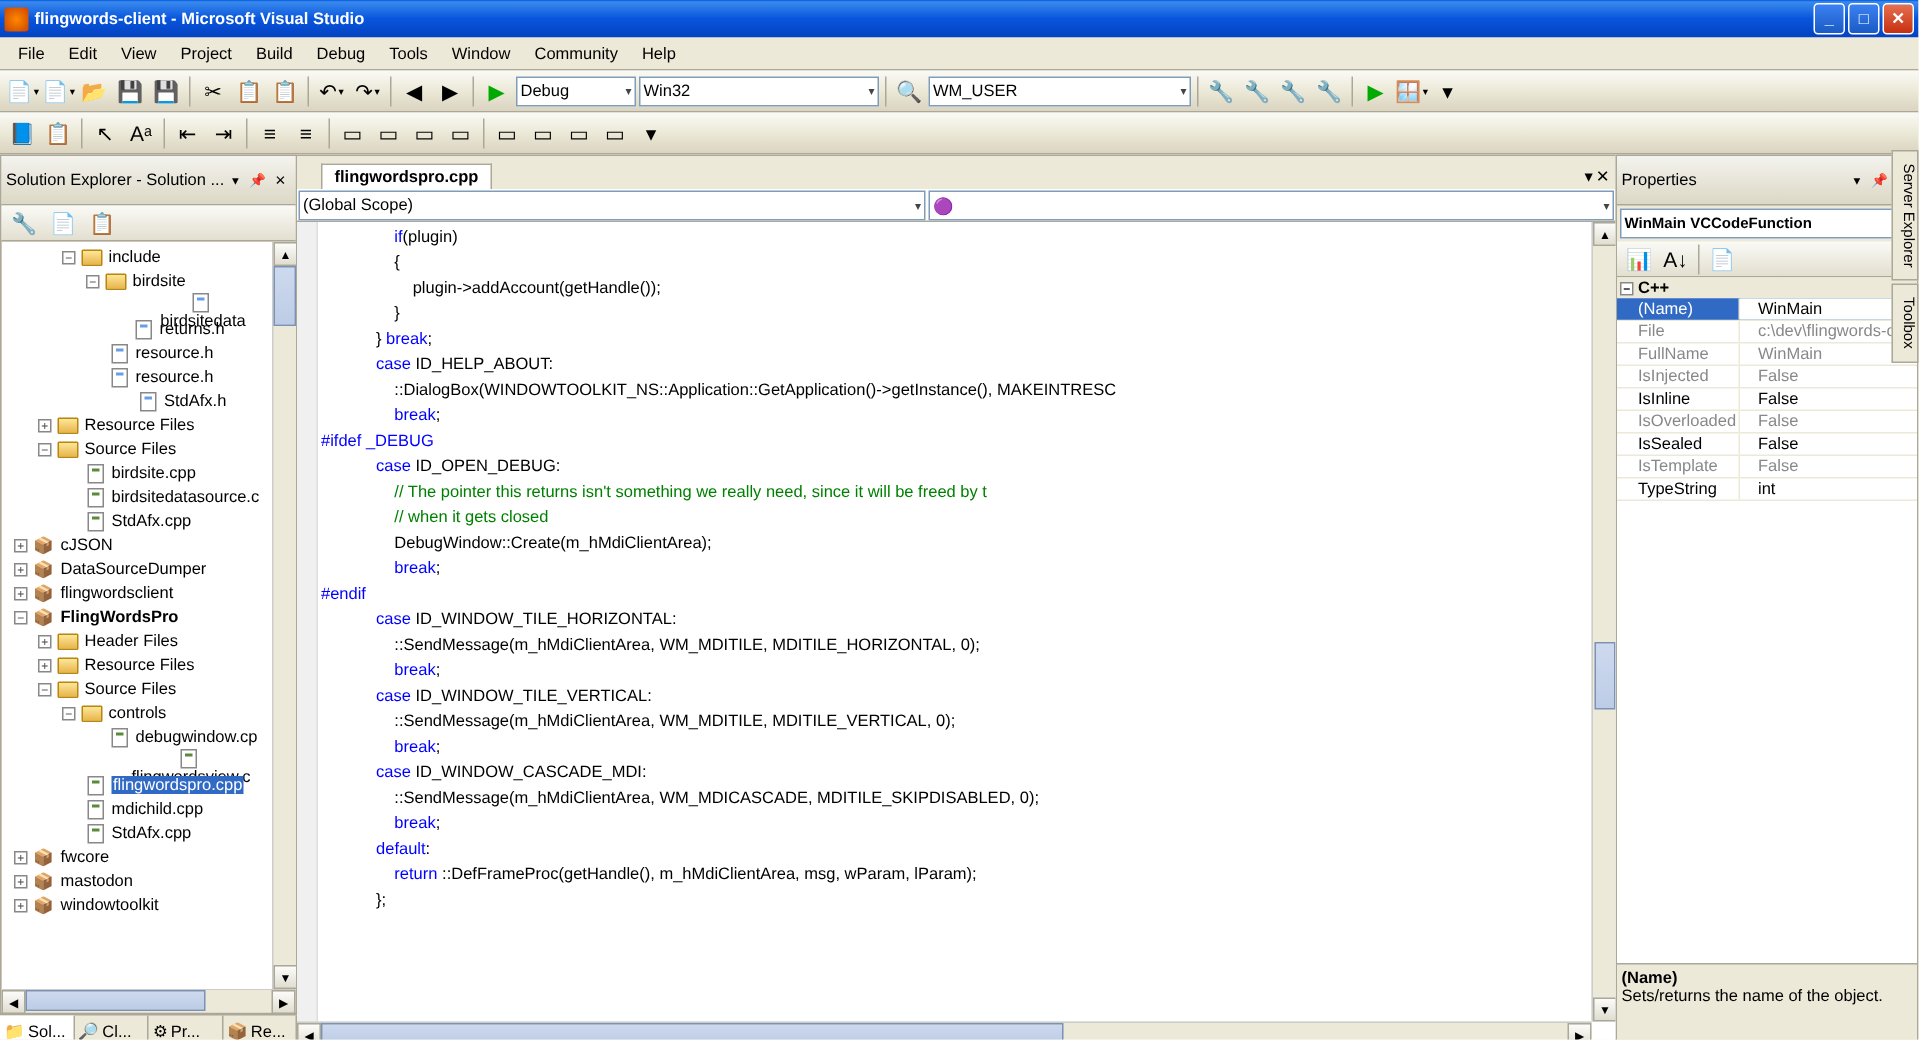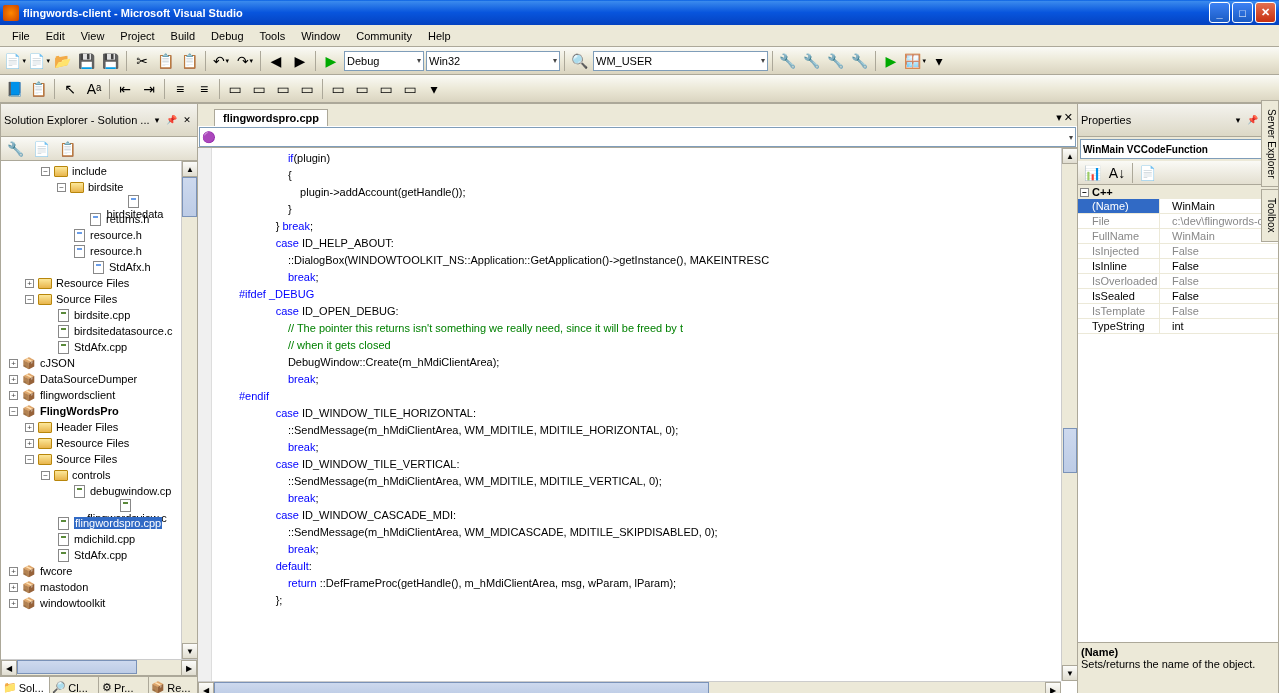--- a/index.html
+++ b/index.html
@@ -51,21 +51,21 @@
 .side-tab { flex: 1; display: flex; align-items: center; padding: 0 3px; gap: 2px; border-right: 1px solid #aca899; cursor: pointer; white-space: nowrap; overflow: hidden; font-size: 10px; }
 .side-tab.active { background: white; }
 
 .center { flex: 1; display: flex; flex-direction: column; background: white; border: 1px solid #aca899; border-left: none; border-right: none; }
 .doctab-bar { height: 22px; background: #ece9d8; display: flex; align-items: flex-end; padding: 0 4px; }
 .doctab { background: white; border: 1px solid #aca899; border-bottom: none; padding: 2px 8px; cursor: pointer; font-weight: bold; }
 .doctab-ctrl { margin-left: auto; display: flex; gap: 2px; padding-bottom: 2px; }
 .combo-row { height: 22px; display: flex; border-bottom: 1px solid #aca899; }
 .combo-row .tcombo { flex: 1; border: 1px solid #7f9db9; margin: 1px; }
 .editor-wrap { flex: 1; position: relative; background: white; overflow: hidden; }
-.editor { font-family: 'Courier New', monospace; font-size: 13px; line-height: 17px; white-space: pre; padding: 2px 0 2px 16px; position: absolute; inset: 0 16px 16px 0; overflow: hidden; margin-left: 25px; }
+.editor { font-family: 'Courier New', monospace; font-size: 13px; line-height: 17px; white-space: pre; padding: 2px 0 2px 16px; position: absolute; inset: 0 16px 16px 0; overflow: hidden; }
 .outline-col { position: absolute; left: 0; top: 0; bottom: 16px; width: 14px; background: #f0f0f0; border-right: 1px solid #ddd; }
 .kw { color: #0000ff; }
 .com { color: #008000; }
 .pp { color: #0000ff; }
 
 .right { width: 202px; display: flex; flex-direction: column; }
 .prop-combo { margin: 2px; }
 .prop-toolbar { height: 24px; display: flex; align-items: center; padding: 0 4px; gap: 2px; border-bottom: 1px solid #aca899; background: linear-gradient(to bottom, #fafaf6, #e3dfd0); }
 .prop-grid { flex: 1; background: white; overflow: auto; }
 .prop-cat { background: #ece9d8; padding: 1px 2px; display: flex; align-items: center; gap: 3px; font-weight: bold; }
@@ -122,21 +122,21 @@
   <div class="tbtn drop">↶</div>
   <div class="tbtn drop">↷</div>
   <div class="tsep"></div>
   <div class="tbtn">◀</div>
   <div class="tbtn">▶</div>
   <div class="tsep"></div>
   <div class="tbtn" style="color:#0a0">▶</div>
   <div class="tcombo" style="width:80px">
       <span>Debug</span>
     </div>
-  <div class="tcombo" style="width:134px">
+  <div class="tcombo" style="width:160px">
       <span>Win32</span>
     </div>
   <div class="tsep"></div>
   <div class="tbtn">🔍</div>
   <div class="tcombo" style="width:175px">
       <span>WM_USER</span>
     </div>
   <div class="tsep"></div>
   <div class="tbtn">🔧</div>
   <div class="tbtn">🔧</div>
@@ -407,20 +407,23 @@
   <div class="center">
     <div class="doctab-bar">
       <div style="width:12px"></div>
       <div class="doctab">flingwordspro.cpp</div>
       <div class="doctab-ctrl">
         <span class="pbtn">▾</span>
         <span class="pbtn">✕</span>
       </div>
     </div>
     <div class="combo-row">
+      <div class="tcombo" style="flex:0 0 418px">
+          <span>(Global Scope)</span>
+        </div>
       <div class="tcombo">
           <span>🟣</span>
         </div>
     </div>
     <div class="editor-wrap">
       <div class="outline-col"></div>
       <div class="editor" id="editor"><div>                <span class="kw">if</span>(plugin)</div><div>                {</div><div>                    plugin-&gt;addAccount(getHandle());</div><div>                }</div><div>            } <span class="kw">break</span>;</div><div>            <span class="kw">case</span> ID_HELP_ABOUT:</div><div>                ::DialogBox(WINDOWTOOLKIT_NS::Application::GetApplication()-&gt;getInstance(), MAKEINTRESC</div><div>                <span class="kw">break</span>;</div><div><span class="pp">#ifdef _DEBUG</span></div><div>            <span class="kw">case</span> ID_OPEN_DEBUG:</div><div>                <span class="com">// The pointer this returns isn't something we really need, since it will be freed by t</span></div><div>                <span class="com">// when it gets closed</span></div><div>                DebugWindow::Create(m_hMdiClientArea);</div><div>                <span class="kw">break</span>;</div><div><span class="pp">#endif</span></div><div>            <span class="kw">case</span> ID_WINDOW_TILE_HORIZONTAL:</div><div>                ::SendMessage(m_hMdiClientArea, WM_MDITILE, MDITILE_HORIZONTAL, 0);</div><div>                <span class="kw">break</span>;</div><div>            <span class="kw">case</span> ID_WINDOW_TILE_VERTICAL:</div><div>                ::SendMessage(m_hMdiClientArea, WM_MDITILE, MDITILE_VERTICAL, 0);</div><div>                <span class="kw">break</span>;</div><div>            <span class="kw">case</span> ID_WINDOW_CASCADE_MDI:</div><div>                ::SendMessage(m_hMdiClientArea, WM_MDICASCADE, MDITILE_SKIPDISABLED, 0);</div><div>                <span class="kw">break</span>;</div><div>            <span class="kw">default</span>:</div><div>                <span class="kw">return</span> ::DefFrameProc(getHandle(), m_hMdiClientArea, msg, wParam, lParam);</div><div>            };</div></div>
       <div class="scrollv" style="bottom:16px">
         <div class="sbtn">▲</div>
         <div class="sthumb" style="height:45px;position:absolute;top:280px;width:14px;left:1px"></div>

